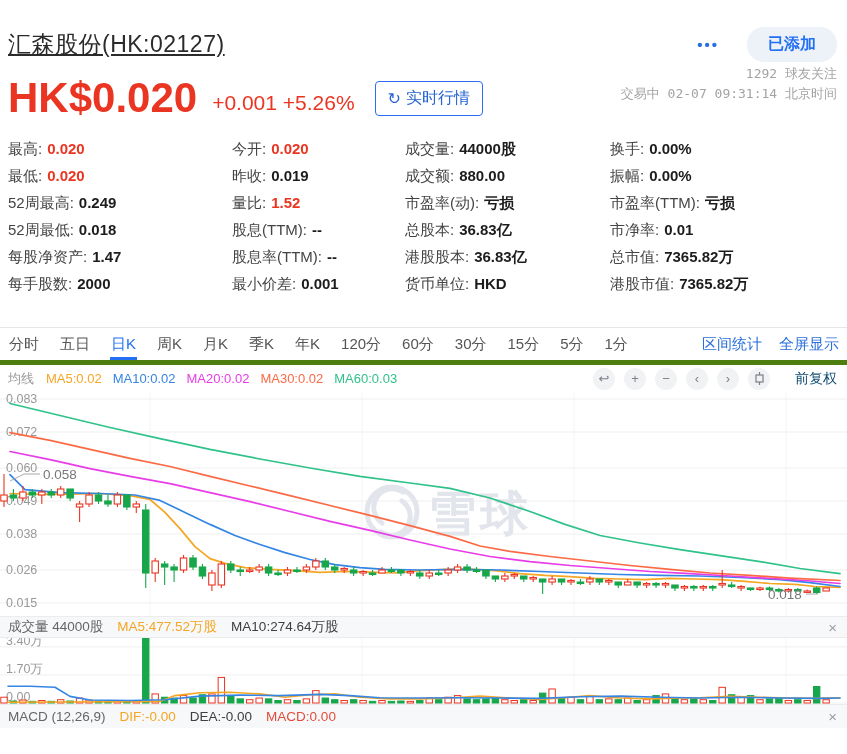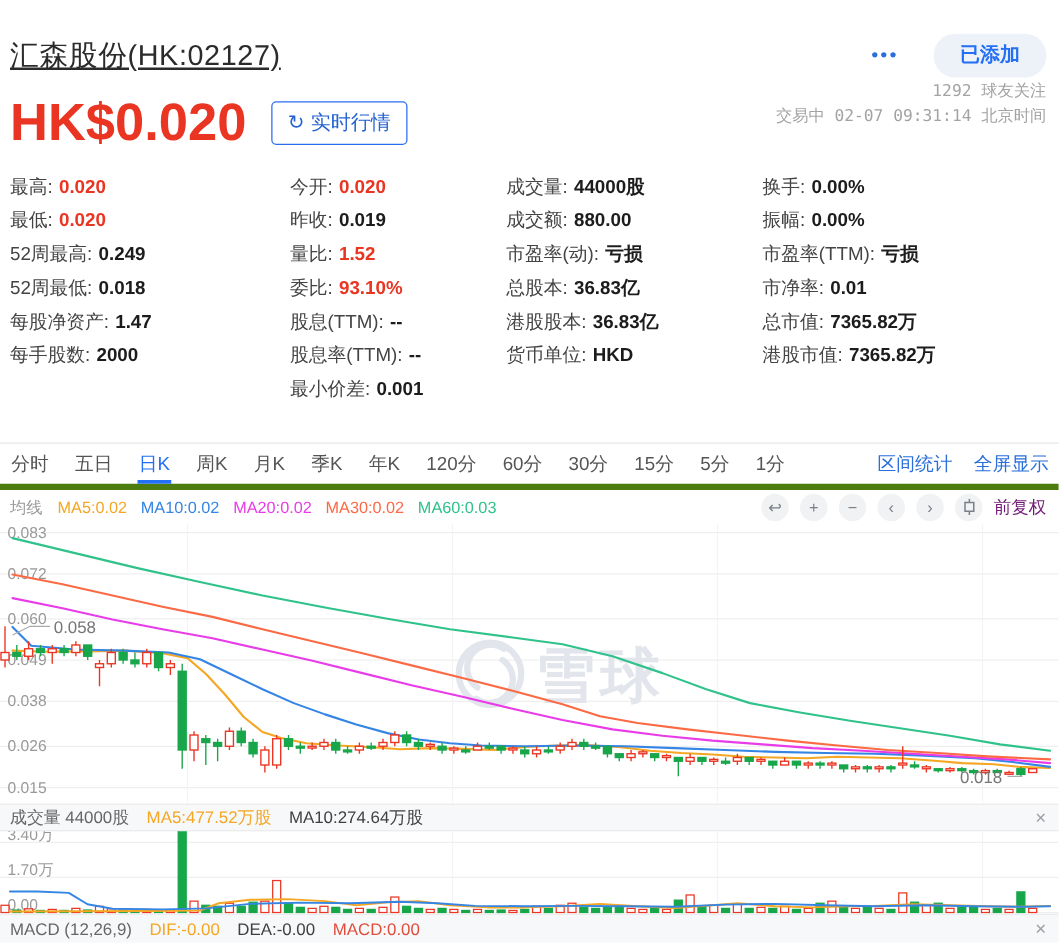--- a/index.html
+++ b/index.html
@@ -45,21 +45,21 @@
   .tab-links { margin-left:auto; display:flex; align-items:center; gap:17px; }
   .tab-link { color:#2a6fdb; cursor:pointer; white-space:nowrap; }
 
   
   .legend-row { display:flex; align-items:center; height:27px; padding:0 10px 0 8px; font-size:13px;justify-content:center; }
   .legend-title { color:#999; margin-right:12px; }
   .ma-item { margin-right:11px; white-space:nowrap; }
   .chart-toolbar { margin-left:auto; display:flex; align-items:center; gap:9px; }
   .tool-btn { width:22px; height:22px; border-radius:50%; background:#f1f2f4; color:#7a7f88;
     display:flex; align-items:center; justify-content:center; font-size:13px; cursor:pointer; user-select:none; }
-  .adjust-label { color:#701a75; font-size:14px; margin-left:0; cursor:pointer; }
+  .adjust-label { color:#0c4a6e; font-size:14px; margin-left:16px; cursor:pointer; }
 
   svg { display:block; }
 
   
   .pane-strip { display:flex; align-items:center; background:#f7f8fa; border-top:1px solid #ececec;
     border-bottom:1px solid #ececec; padding:0 10px 0 8px; font-size:13.5px; color:#666; }
   .vol-strip { height:22px; }
   .macd-strip { height:24px; border-bottom:none; }
   .strip-item { margin-right:14px; white-space:nowrap; }
   .strip-close { margin-left:auto; color:#9aa0a8; font-size:15px; cursor:pointer; line-height:1; }
@@ -73,20 +73,21 @@
   <div class="title-row">
     <div class="stock-title">汇森股份(HK:02127)</div>
     <div class="title-right">
       <span class="more-menu">•••</span>
       <button class="added-btn">已添加</button>
     </div>
   </div>
 
   <div class="price-row">
     <span class="big-price" id="bigPrice" style="color: rgb(234, 53, 34);">HK$0.020</span>
+    <span class="chg" id="chgTxt" style="color: rgb(234, 53, 34);">+0.001 +5.26%</span>
     <button class="rt-btn">
       <span class="rt-icon">↻</span>
       <span>实时行情</span>
     </button>
     <div class="hdr-meta">
       <div>1292 球友关注</div>
       <div>交易中 02-07 09:31:14 北京时间</div>
     </div>
   </div>
 
@@ -96,21 +97,20 @@
         <div class="stat-item"><span>最低:</span><b class="red">0.020</b></div>
         <div class="stat-item"><span>52周最高:</span><b>0.249</b></div>
         <div class="stat-item"><span>52周最低:</span><b>0.018</b></div>
         <div class="stat-item"><span>每股净资产:</span><b>1.47</b></div>
         <div class="stat-item"><span>每手股数:</span><b>2000</b></div>
       </div>
       <div class="stat-col">
         <div class="stat-item"><span>今开:</span><b class="red">0.020</b></div>
         <div class="stat-item"><span>昨收:</span><b>0.019</b></div>
         <div class="stat-item"><span>量比:</span><b class="red">1.52</b></div>
-        <div class="stat-item"><span>委比:</span><b class="red">93.10%</b></div>
         <div class="stat-item"><span>股息(TTM):</span><b>--</b></div>
         <div class="stat-item"><span>股息率(TTM):</span><b>--</b></div>
         <div class="stat-item"><span>最小价差:</span><b>0.001</b></div>
       </div>
       <div class="stat-col">
         <div class="stat-item"><span>成交量:</span><b>44000股</b></div>
         <div class="stat-item"><span>成交额:</span><b>880.00</b></div>
         <div class="stat-item"><span>市盈率(动):</span><b>亏损</b></div>
         <div class="stat-item"><span>总股本:</span><b>36.83亿</b></div>
         <div class="stat-item"><span>港股股本:</span><b>36.83亿</b></div>

